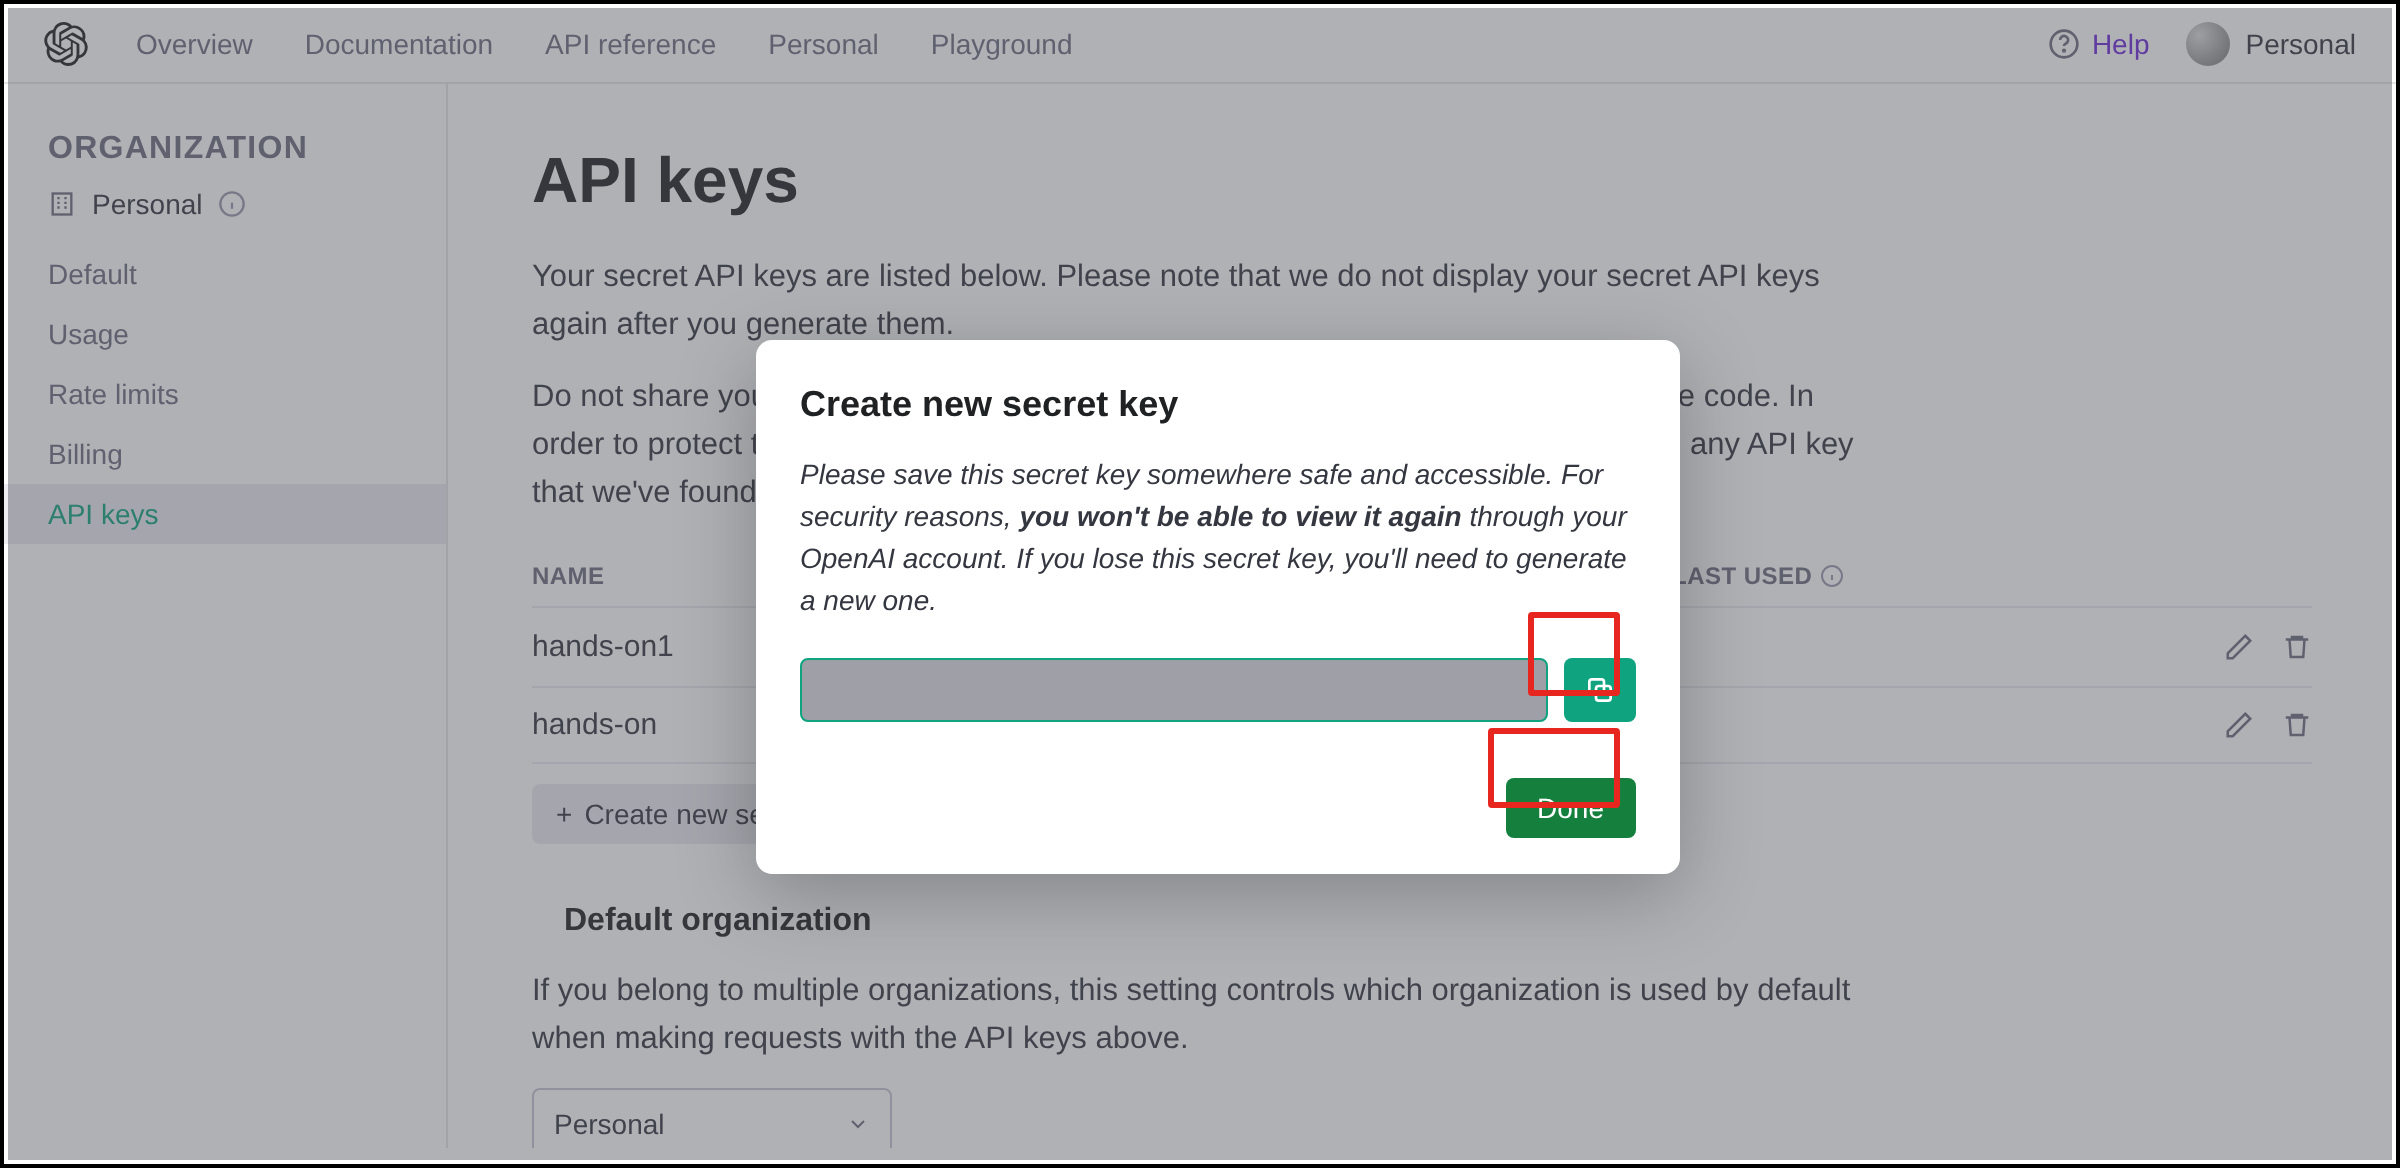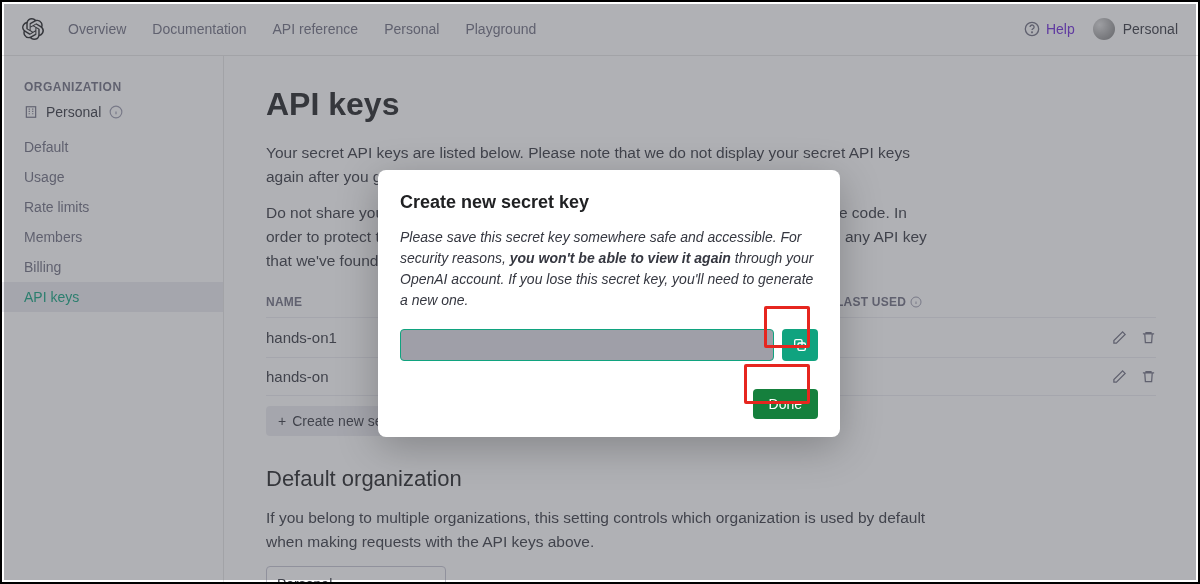--- a/index.html
+++ b/index.html
@@ -1,54 +1,54 @@
 <!DOCTYPE html>
 <html><head>
 <meta charset="utf-8">
 <style>
   * { box-sizing: border-box; margin: 0; padding: 0; }
   html, body { width: 1200px; height: 584px; overflow: hidden; font-family: -apple-system, BlinkMacSystemFont, "Segoe UI", Helvetica, Arial, sans-serif; color: #202123; }
   body { position: relative; background: #fff; border: 2px solid #000; }
 
   
-  .topnav { height: 54px; display: flex; align-items: center; padding: 16px 20px; border-bottom: 1px solid #e5e5e5; }
+  .topnav { height: 40px; display: flex; align-items: center; padding: 16px 20px; border-bottom: 1px solid #e5e5e5; }
   .topnav .logo { width: 22px; height: 22px; margin-right: 24px; }
   .topnav .nav-links { display: flex; gap: 26px; }
   .topnav .nav-links a { color: #6e6e80; text-decoration: none; font-size: 14px; }
   .topnav .spacer { flex: 1; }
   .topnav .help { display: flex; align-items: center; gap: 6px; color: #6d28d9; font-size: 14px; margin-right: 18px; cursor: pointer; }
   .topnav .account { display: flex; align-items: center; gap: 8px; font-size: 14px; color: #353740; }
   .avatar { width: 22px; height: 22px; border-radius: 50%; background: radial-gradient(circle at 30% 30%, #ddd, #777); }
 
   .main { display: flex; height: calc(584px - 52px); }
 
   
   .sidebar { width: 222px; border-right: 1px solid #e5e5e5; padding: 24px 0 0 0; font-size: 14px; }
-  .sb-heading { color: #6e6e80; font-size: 12px; font-weight: 700; letter-spacing: .04em; padding: 0 22px 10px; }
+  .sb-heading { color: #6e6e80; font-size: 16px; font-weight: 700; letter-spacing: .04em; padding: 0 22px 10px; }
   .sb-item { padding: 7px 22px; color: #6e6e80; cursor: pointer; }
   .sb-item.active { background: #ececf1; color: #10a37f; font-weight: 500; }
   .sb-org-row { display: flex; align-items: center; gap: 8px; padding: 0 22px 12px; color: #353740; }
   .sb-user-heading { margin-top: 26px; }
 
   
   .content { flex: 1; padding: 30px 42px 0 42px; overflow: hidden; }
   .content h1 { font-size: 32px; font-weight: 700; margin-bottom: 18px; }
   .content p.lead { color: #353740; font-size: 15.5px; line-height: 1.55; margin-bottom: 12px; max-width: 680px; }
   .kt-head { display: flex; color: #6e6e80; font-size: 12px; font-weight: 600; letter-spacing: .02em; padding: 10px 0 8px; border-bottom: 1px solid #ececf1; }
   .col-name { flex: 0 0 270px; }
   .col-key { flex: 0 0 180px; }
   .col-created { flex: 0 0 120px; }
   .col-used { flex: 1; display: flex; align-items: center; gap: 4px; }
   .row { display: flex; align-items: center; padding: 10px 0; border-bottom: 1px solid #ececf1; font-size: 15px; color: #353740; }
   .row .col-name { flex: 0 0 270px; }
   .row .col-used { flex: 1; }
   .row .actions { display: flex; gap: 14px; color: #6e6e80; }
   .row .actions span { cursor: pointer; }
   .create-btn { display: inline-flex; align-items: center; gap: 6px; margin-top: 10px; padding: 7px 12px; background: #ececf1; border: none; border-radius: 4px; color: #353740; font-size: 14px; cursor: pointer; }
-  .content h2 { font-size: 22px; font-weight: 400; margin: 30px 0 14px; }
+  .content h2 { font-size: 16px; font-weight: 700; margin: 30px 16px 14px; }
   .org-select { width: 180px; height: 36px; border: 1px solid #c5c5d2; border-radius: 4px; padding: 0 10px; display: flex; align-items: center; justify-content: space-between; color: #353740; font-size: 14px; cursor: pointer; margin-bottom: 14px; }
 
   
   .backdrop { position: absolute; inset: 2px; background: rgba(80,82,92,0.45); }
 
   
   .modal { position: absolute; left: 376px; top: 168px; width: 462px; background: #fff; border-radius: 8px; padding: 22px 22px 18px; box-shadow: 0 10px 40px rgba(0,0,0,.25); }
   .modal h3 { font-size: 18px; font-weight: 700; margin-bottom: 14px; }
   .modal p { font-size: 14px; color: #353740; line-height: 1.5; margin-bottom: 18px; font-style: italic; }
   .key-row { display: flex; gap: 8px; align-items: center; margin-bottom: 28px; }
@@ -108,21 +108,20 @@
       <span>
           <svg width="14" height="14" viewBox="0 0 24 24" fill="none" stroke="#9a9aad" stroke-width="2">
             <circle cx="12" cy="12" r="10"></circle>
             <path d="M12 8v.01M12 11v5"></path>
           </svg>
         </span>
     </div>
     <div class="sb-item">Default</div>
     <div class="sb-item">Usage</div>
     <div class="sb-item">Rate limits</div>
-    <div class="sb-item">Members</div>
     <div class="sb-item">Billing</div>
 
     <div class="sb-item active">API keys</div>
   </div>
 
   <div class="content">
     <h1>API keys</h1>
     <p class="lead">Your secret API keys are listed below. Please note that we do not display your secret API keys again after you generate them.</p>
     <p class="lead">Do not share your API key with others, or expose it in the browser or other client-side code. In order to protect the security of your account, OpenAI may also automatically disable any API key that we've found has leaked publicly.</p>
 

